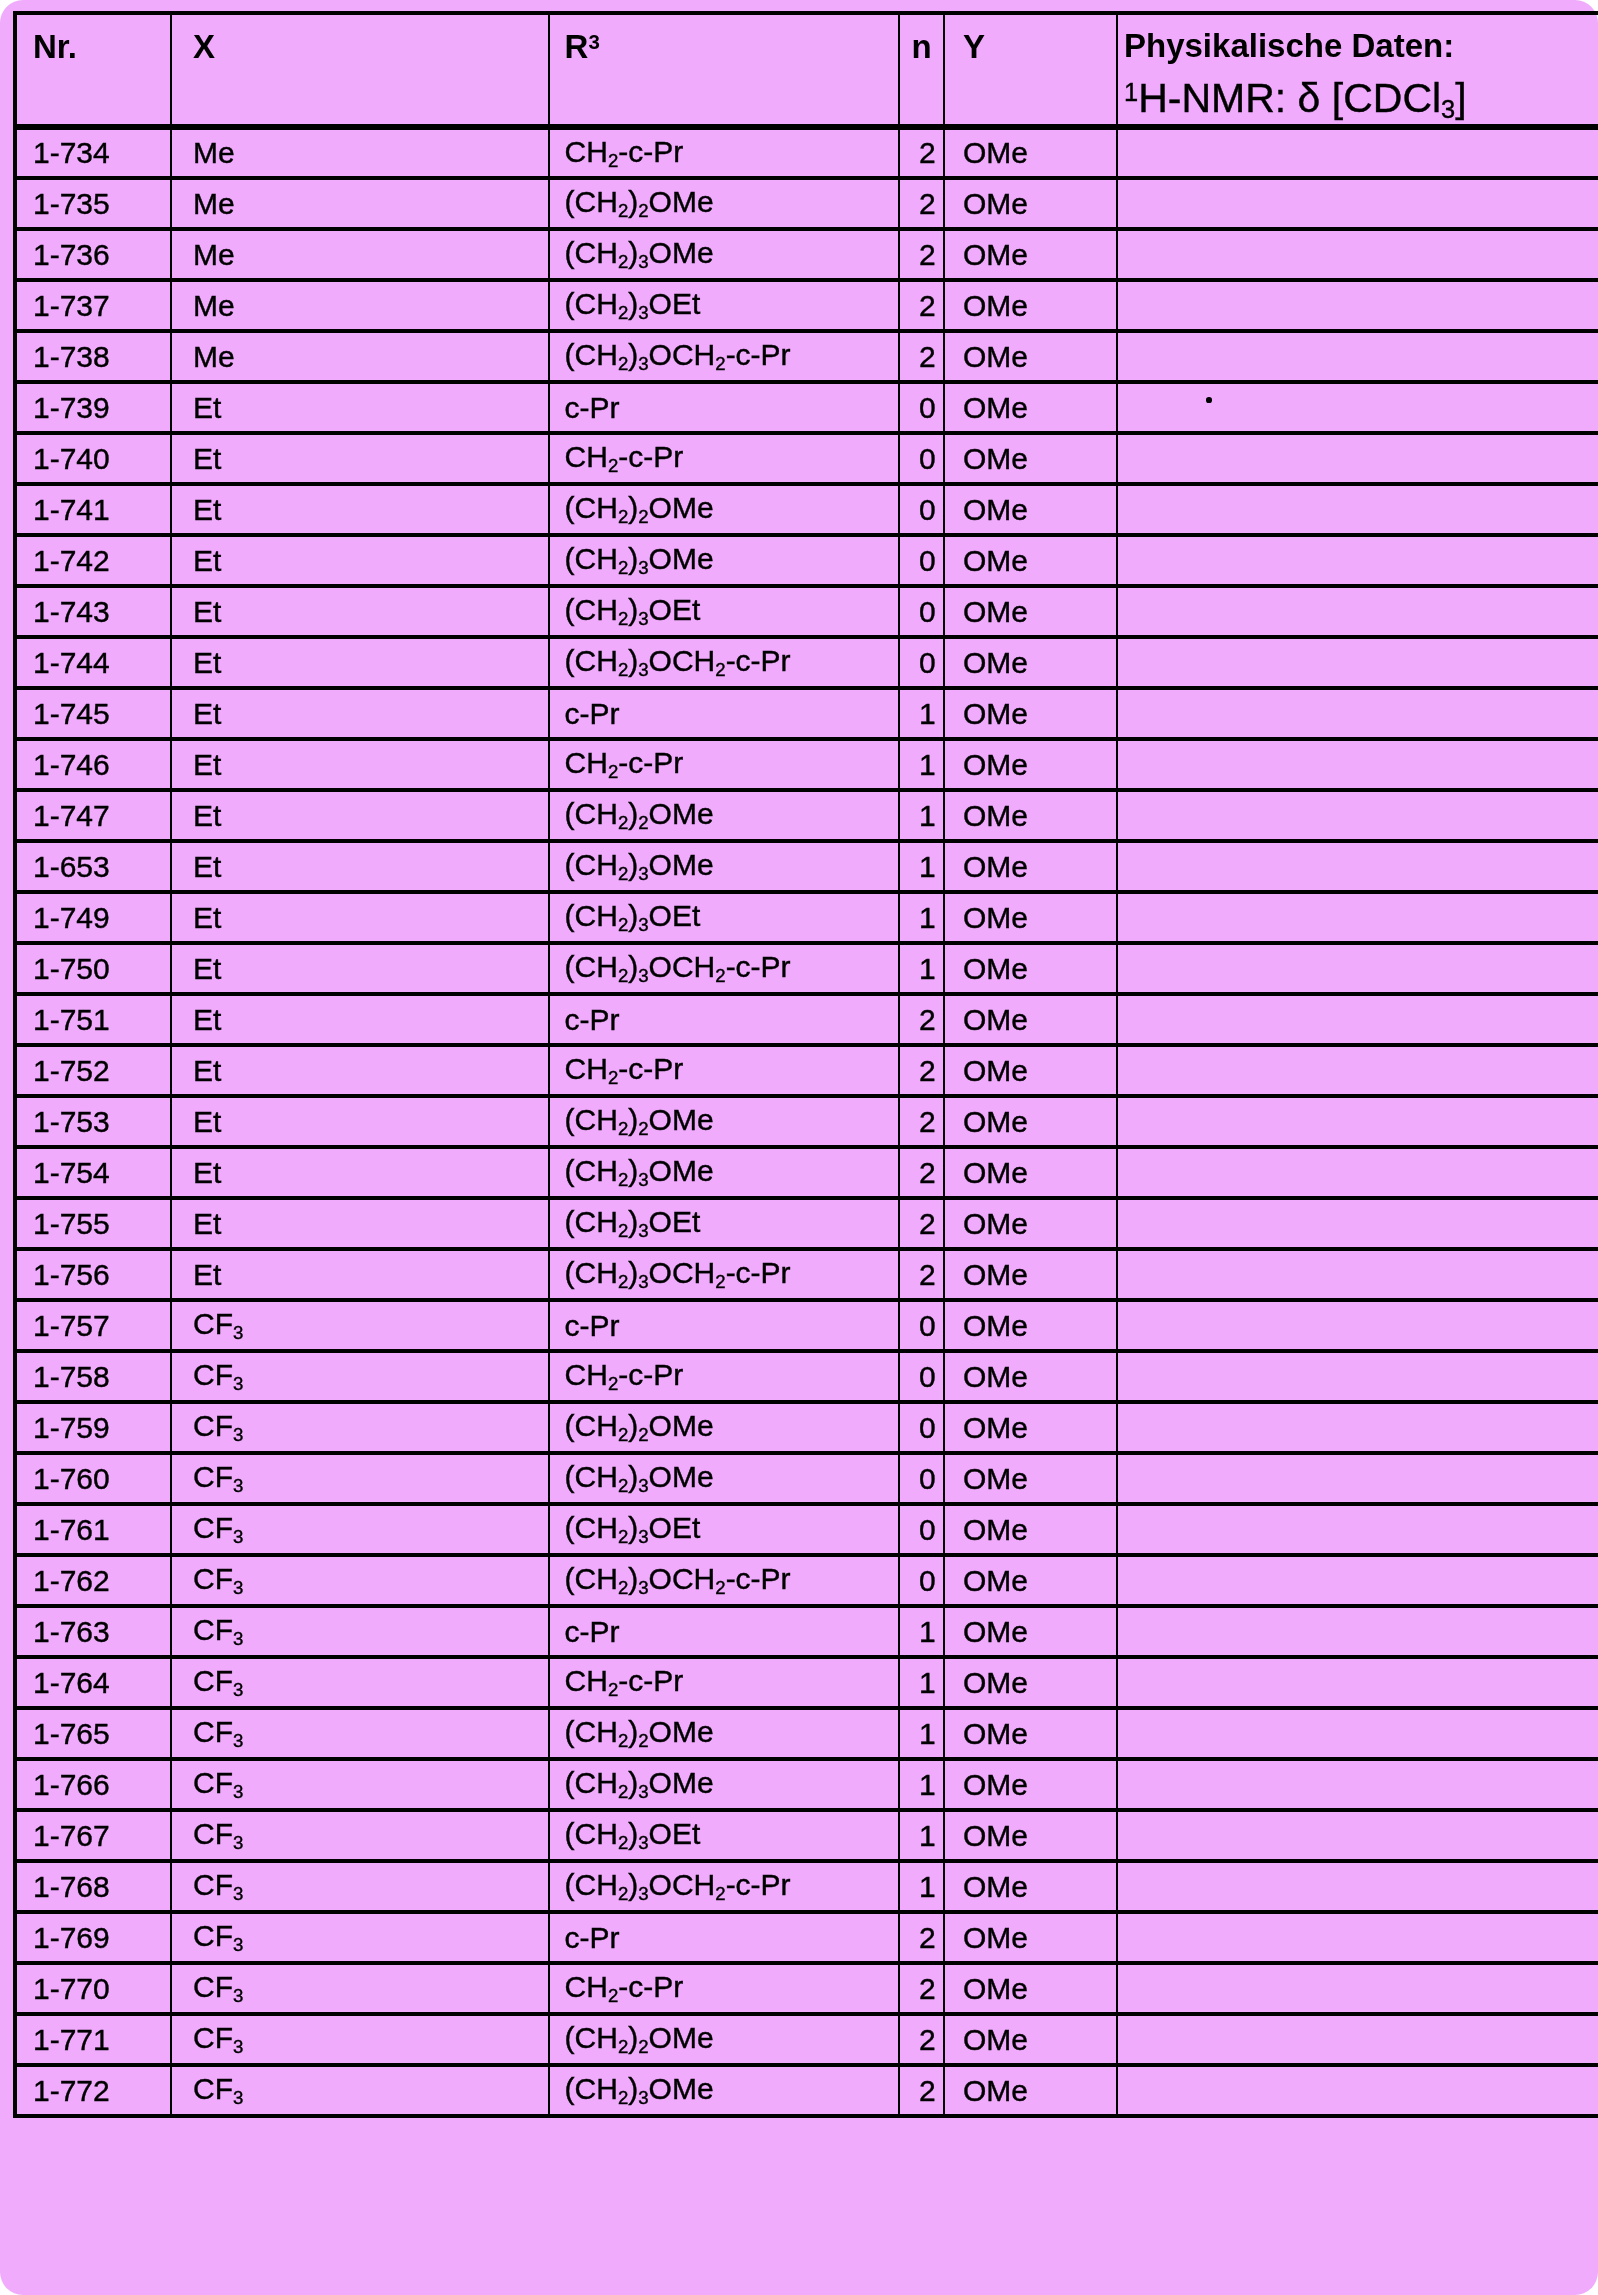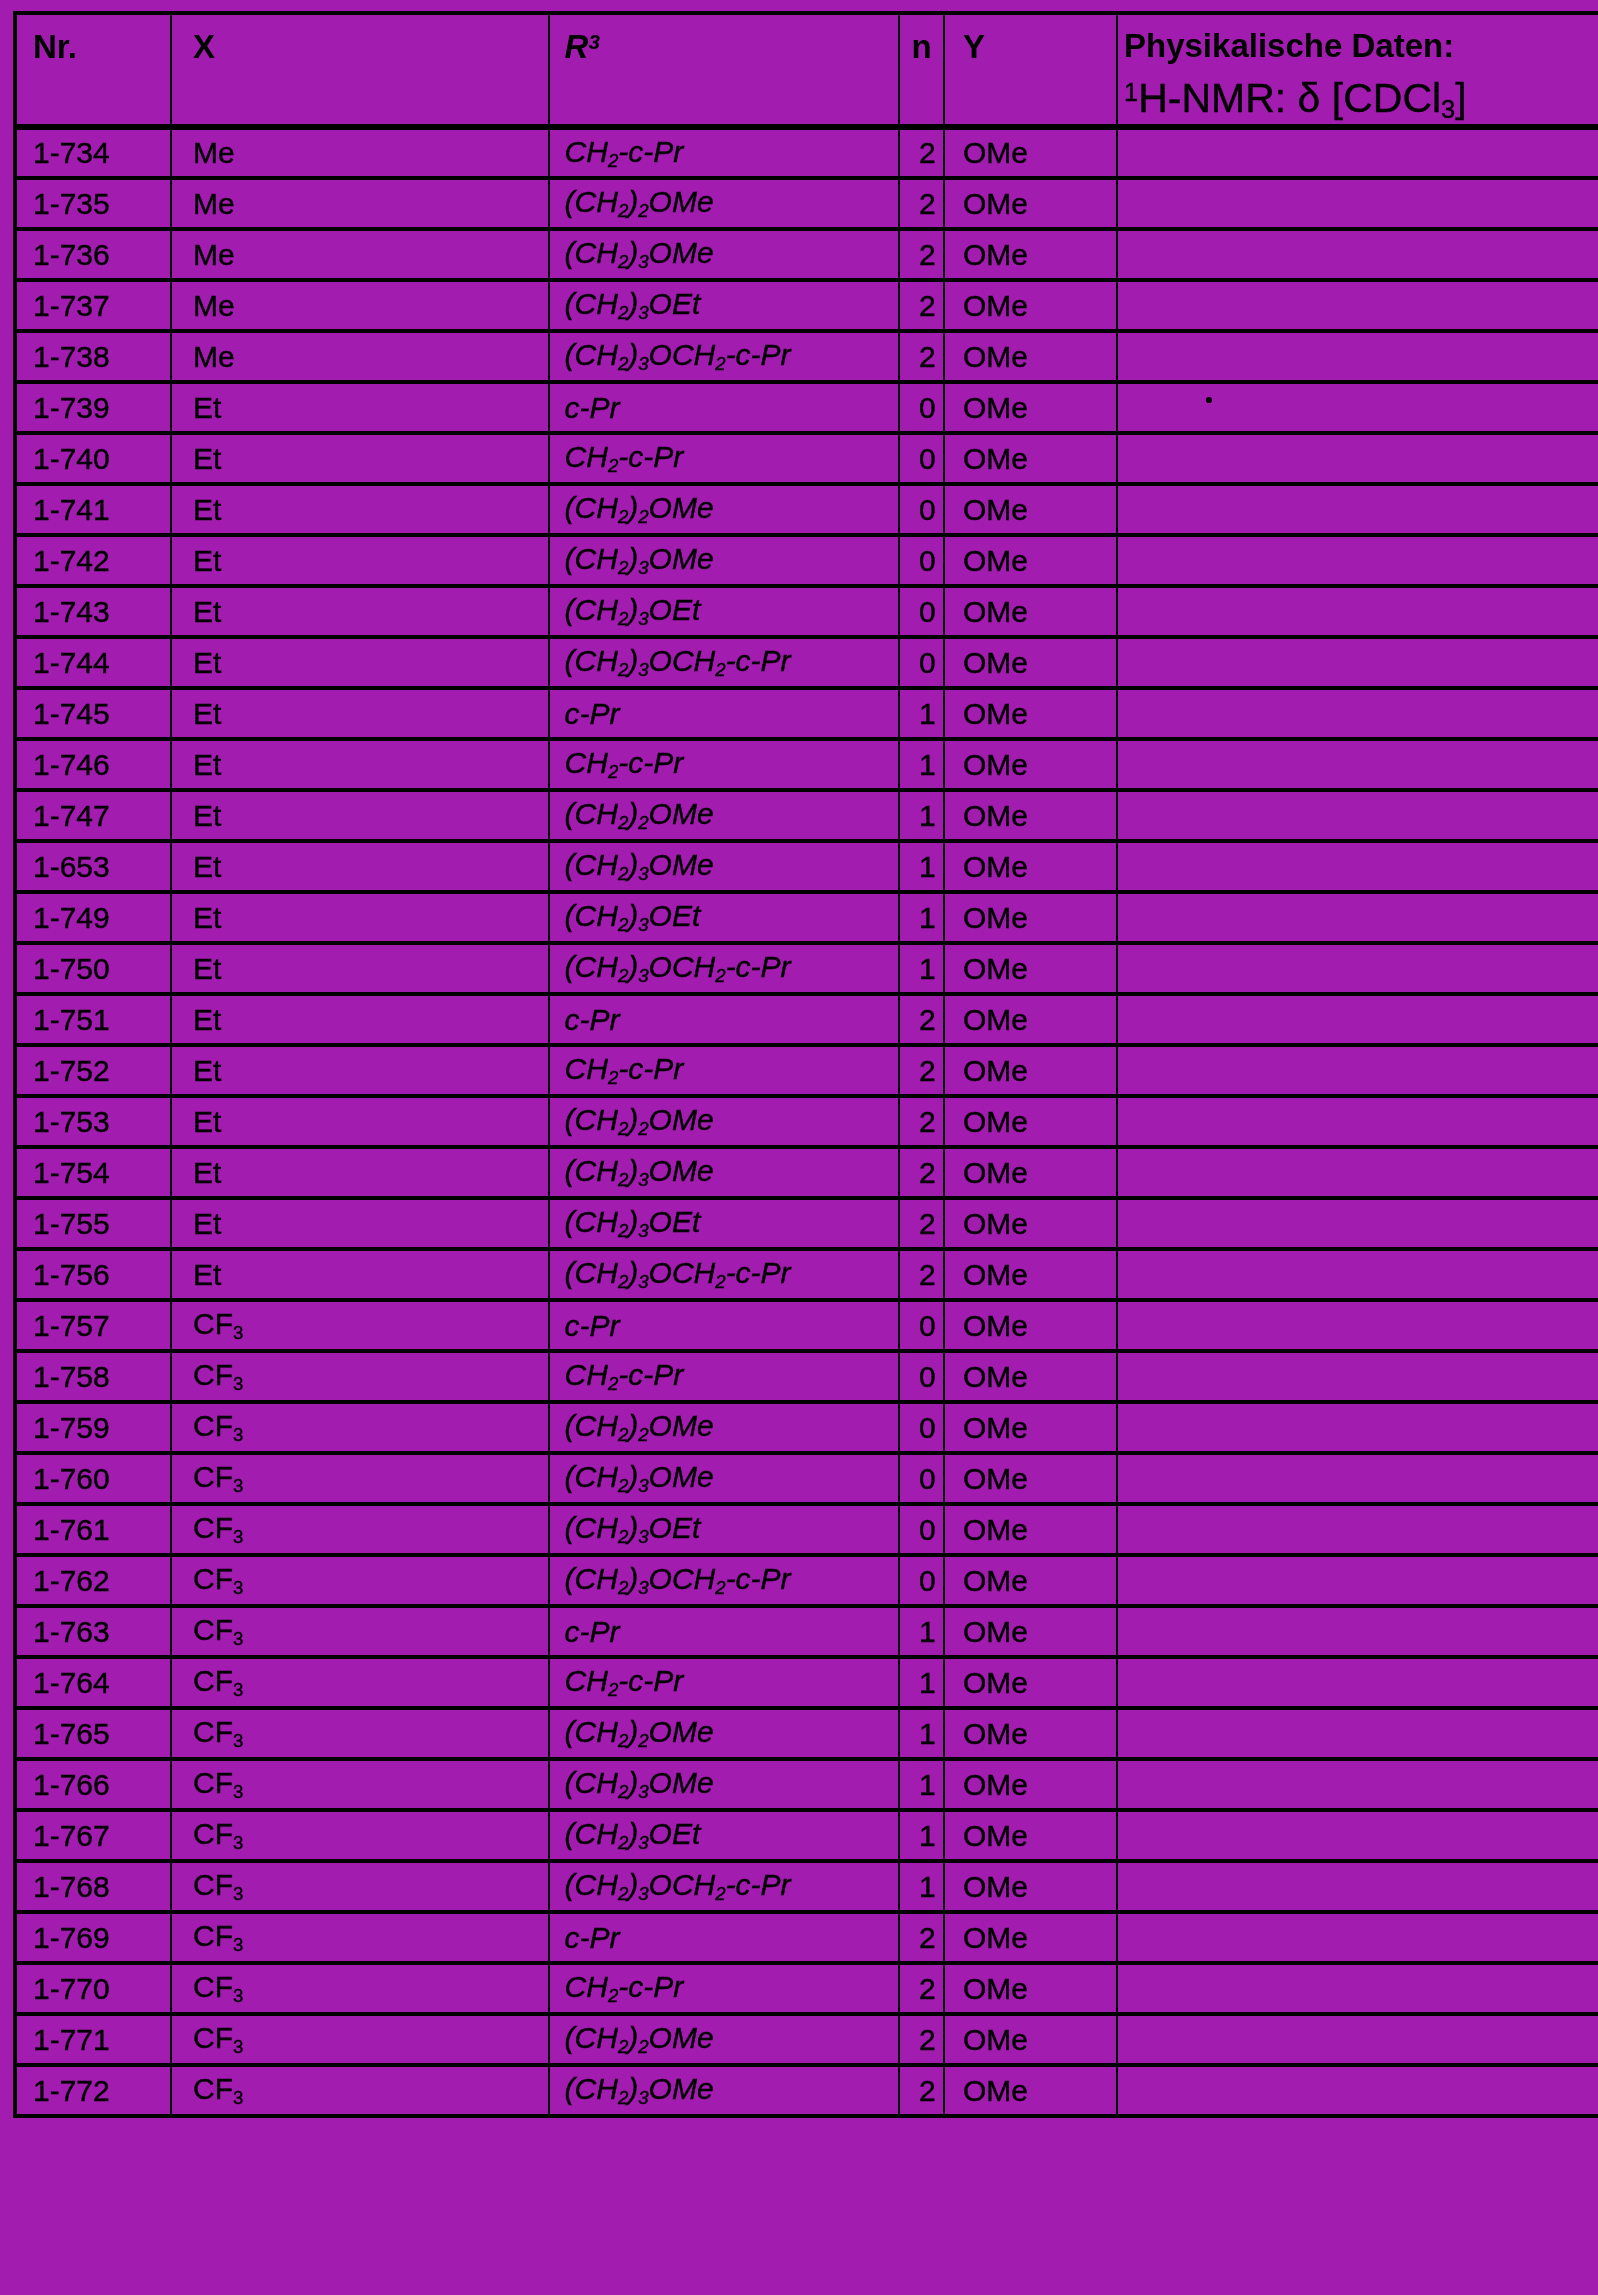--- a/index.html
+++ b/index.html
@@ -4,21 +4,21 @@
 <style>
   * { margin: 0; padding: 0; box-sizing: border-box; }
   html, body { background: #ffffff; }
   body {
     width: 1598px; height: 2295px;
     position: relative;
     font-family: "Liberation Sans", sans-serif;
     color: #000;
     overflow: hidden;
   }
-  .page { position: absolute; inset: 0; background: #a21caf; }
+  .page { position: absolute; inset: 0; background: #f0abfc; border-radius: 23px; }
 
   table.compound-table {
     position: absolute;
     left: 13px; top: 11.3px;
     width: 1569px;
     border-collapse: collapse;
     table-layout: fixed;
     border: 4.9px solid #000;
   }
   th, td {
@@ -40,21 +40,21 @@
     border-bottom: 6.5px solid #000;
   }
   tbody td {
     height: 51px;
     vertical-align: middle;
     font-size: 30px;
     -webkit-text-stroke: 0.4px #000;
   }
   .col-nr  { width: 156px; }
   .col-x   { width: 378px; }
-  .col-r3  { width: 350px; font-style: italic; }
+  .col-r3  { width: 350px; }
   .col-n   { width: 45px;  }
   .col-y   { width: 173px; }
   .col-phys{ width: 501px; }
 
   th.col-nr, td.col-nr { padding-left: 16px; }
   th.col-x,  td.col-x  { padding-left: 21px; }
   th.col-r3, td.col-r3 { padding-left: 14.6px; }
   th.col-n  { text-align: center; padding-top: 13px; }
   td.col-n  { text-align: right; padding-right: 7.3px; }
   th.col-y,  td.col-y  { padding-left: 18px; }

